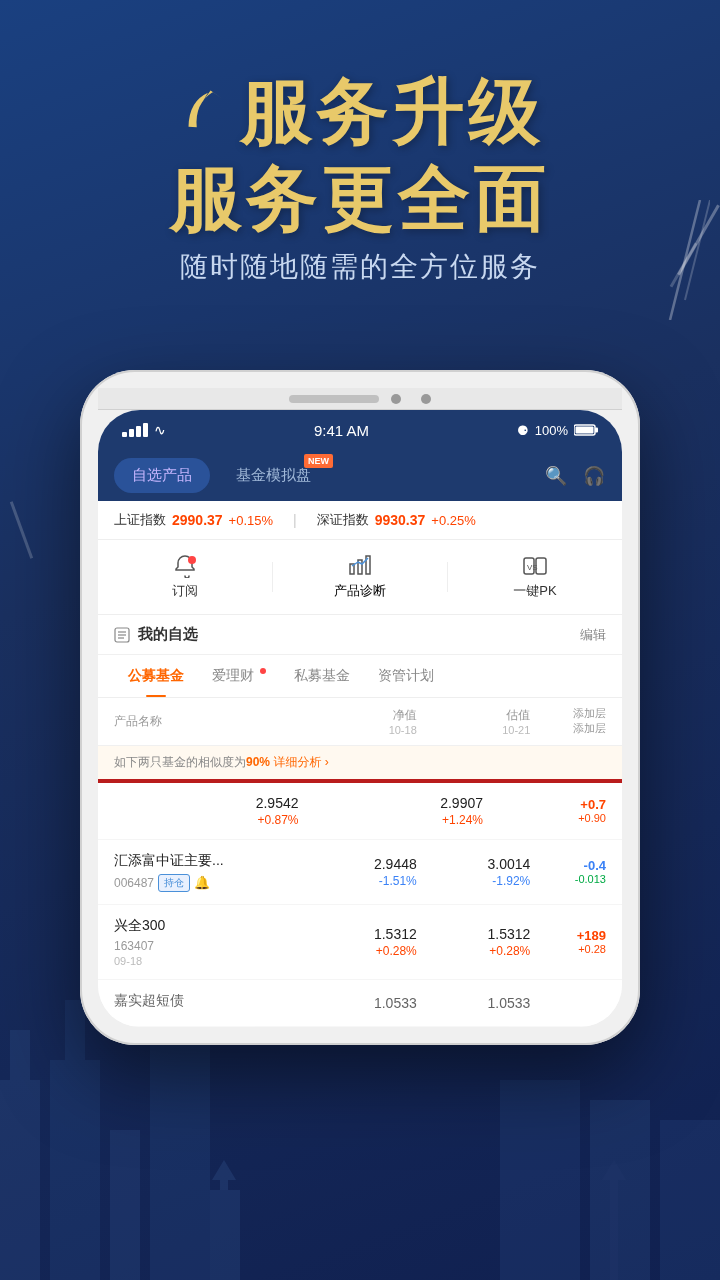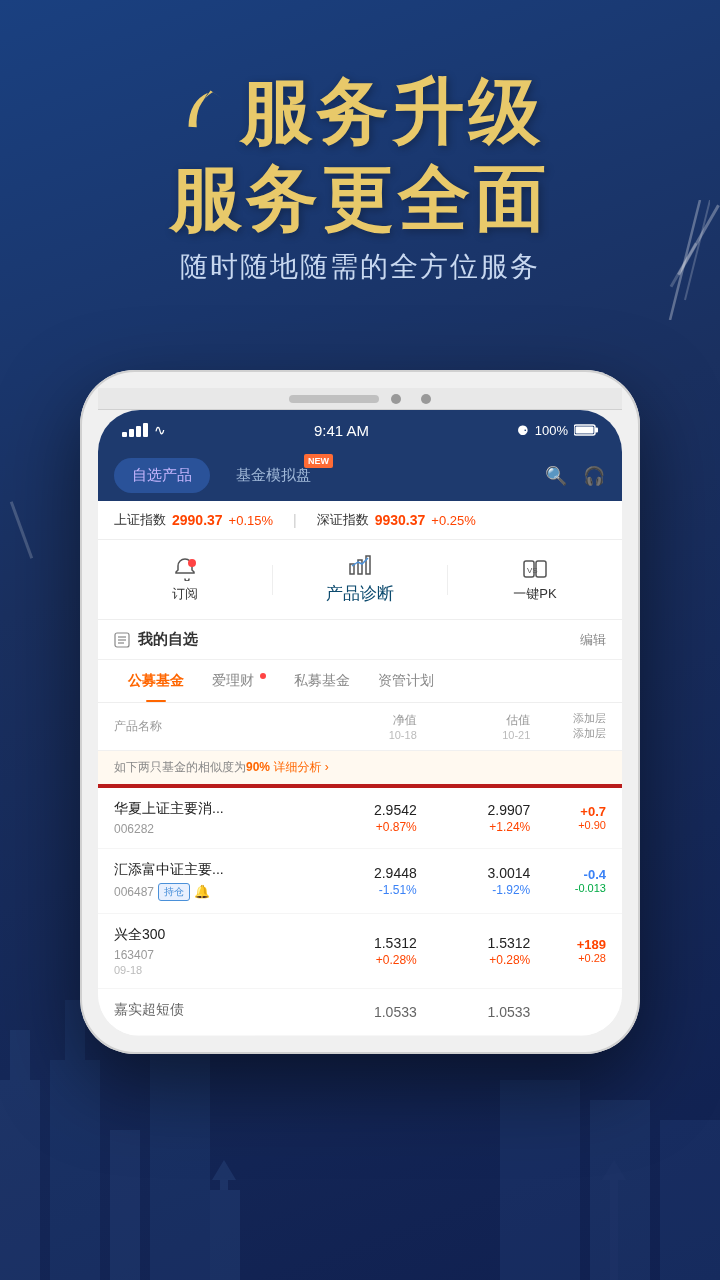--- a/index.html
+++ b/index.html
@@ -636,21 +636,21 @@
           <span style="font-size:13px;color:#333">订阅</span>
         </div>
         <div class="quick-action-sep"></div>
         <div class="quick-action">
           <svg width="24" height="24" viewBox="0 0 24 24">
             <rect x="2" y="10" width="4" height="10" fill="none" stroke="#555" stroke-width="1.5"></rect>
             <rect x="10" y="6" width="4" height="14" fill="none" stroke="#555" stroke-width="1.5"></rect>
             <rect x="18" y="2" width="4" height="18" fill="none" stroke="#555" stroke-width="1.5"></rect>
             <polyline points="4,12 10,8 14,10 20,4" fill="none" stroke="#4a90d9" stroke-width="1.5"></polyline>
           </svg>
-          <span style="font-size:17px;color:#0c4a6e">产品诊断</span>
+          <span style="font-size:13px;color:#000000">产品诊断</span>
         </div>
         <div class="quick-action-sep"></div>
         <div class="quick-action">
           <svg width="24" height="24" viewBox="0 0 24 24">
             <rect x="1" y="4" width="10" height="16" rx="2" fill="none" stroke="#555" stroke-width="1.5"></rect>
             <rect x="13" y="4" width="10" height="16" rx="2" fill="none" stroke="#555" stroke-width="1.5"></rect>
             <text x="4" y="16" font-size="8" fill="#555">VS</text>
           </svg>
           <span style="font-size:13px;color:#333">一键PK</span>
         </div>
@@ -700,26 +700,20 @@
       </div>
 
       <div class="similarity-alert">
         <span>如下两只基金的相似度为</span>
         <span class="similarity-highlight">90%</span>
         &nbsp;
         <span class="similarity-link">详细分析 ›</span>
       </div>
 
       <div class="fund-row">
-        <div class="fund-info">
-          <div class="fund-name">华夏上证主要消...</div>
-          <div class="fund-code">
-            <span>006282</span>
-          </div>
-        </div>
         <div class="fund-nav-col">
           <div class="fund-nav-value">2.9542</div>
           <div class="fund-nav-change text-red">+0.87%</div>
         </div>
         <div class="fund-est-col">
           <div class="fund-est-value">2.9907</div>
           <div class="fund-est-change text-red">+1.24%</div>
         </div>
         <div class="fund-action-col">
           <div class="fund-return text-red">+0.7</div>

